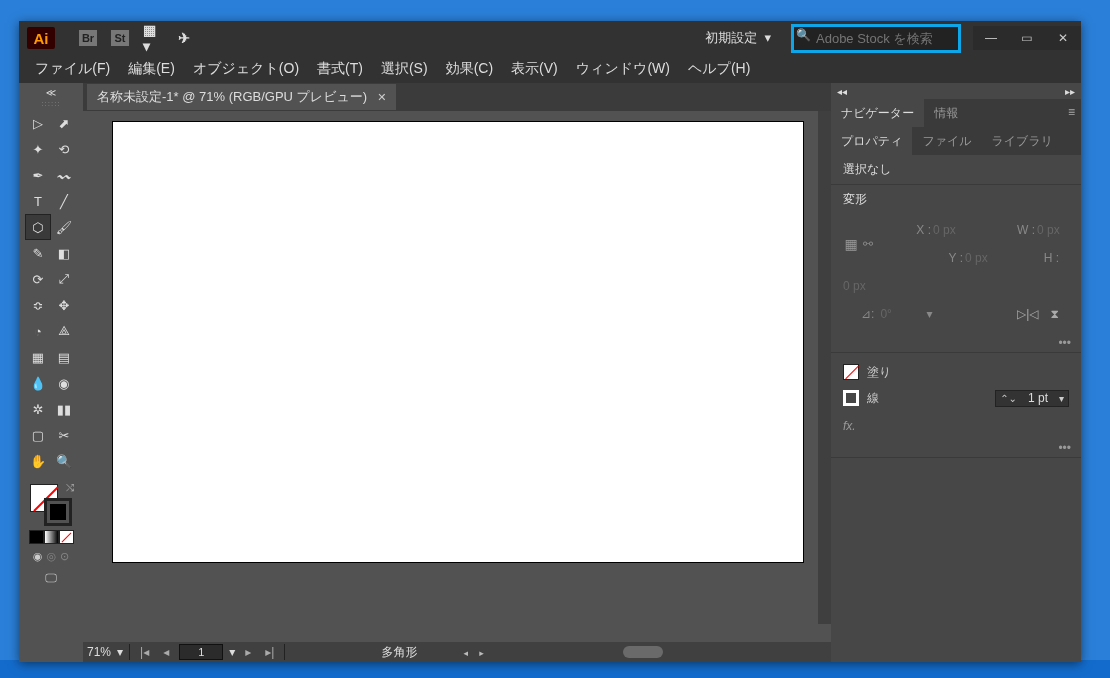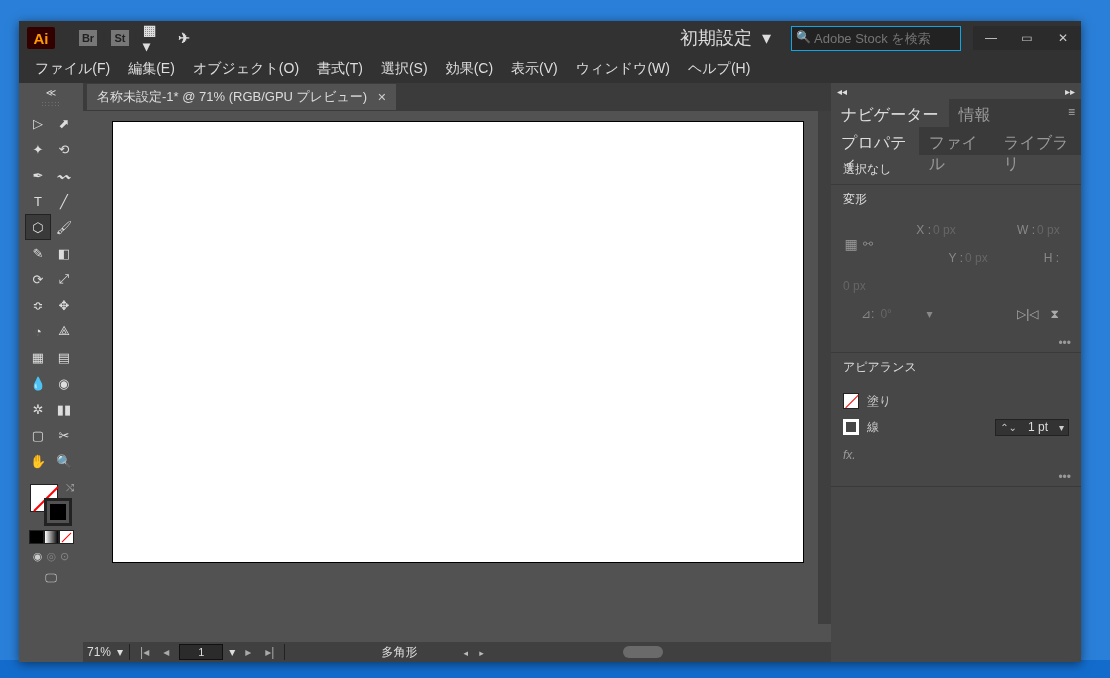--- a/index.html
+++ b/index.html
@@ -5,23 +5,23 @@
 * { box-sizing: border-box; margin: 0; padding: 0; font-family: "Segoe UI", Meiryo, sans-serif; }
 body { background: linear-gradient(to bottom, #2a7fd8 0%, #2a7fd8 660px, #136ccc 660px); width: 1110px; height: 678px; overflow: hidden; font-size: 12px; color: #ccc; }
 .app-window { position: absolute; left: 19px; top: 21px; width: 1062px; height: 641px; background: #323232; box-shadow: 0 2px 10px rgba(0,0,0,.5); display: flex; flex-direction: column; }
 .titlebar { height: 34px; display: flex; align-items: center; background: #323232; padding: 0 0 0 8px; }
 .ai-logo { background: #300; color: #ff9a00; font-weight: bold; font-size: 15px; width: 28px; height: 22px; display:flex; align-items:center; justify-content:center; border-radius:2px; margin-right: 24px; }
 .top-icons { display:flex; gap: 14px; align-items:center; }
 .top-icons span { font-size: 11px; background:#777; color:#222; width:18px; height:16px; display:flex;align-items:center;justify-content:center; font-weight:bold; }
 .top-icons .grid { background:none; color:#ddd; font-size:14px; }
 .top-icons .rocket { background:none; color:#ddd; font-size:14px; }
 .title-spacer { flex: 1; }
-.workspace-select { background:transparent; color:#ddd; font-size:18px; padding:4px 8px; margin-right:12px; }
+.workspace-select { background:transparent; color:#ddd; font-size:13px; padding:4px 8px; margin-right:12px; }
 .search-wrap { position: relative; margin-right: 12px; }
-.search { background:#222; border:1px solid #0ea5e9; color:#888; font-size:13px; padding:4px 6px 4px 22px; width: 170px; }
+.search { background:#222; border:3px solid #0ea5e9; color:#888; font-size:13px; padding:4px 6px 4px 22px; width: 170px; }
 .search-icon { position:absolute; left:5px; top:4px; color:#888; font-size:12px; }
 .win-controls { display:flex; align-items:flex-start; }
 .win-controls button { width: 36px; height: 24px; background:#2b2b2b; border:none; color:#ccc; font-size:12px; display:flex;align-items:center;justify-content:center; }
 .menubar { height: 28px; background:#323232; display:flex; align-items:center; padding: 0 0 0 8px; gap: 2px; }
 .menubar span { padding: 4px 8px; font-size: 14px; color:#ddd; }
 .body { flex:1; display:flex; background:#525252; min-height:0; }
 .toolbar-col { width: 64px; background:#525252; display:flex; flex-direction:column; align-items:center; padding-top:4px; }
 .grip { width: 40px; height: 10px; display:flex; align-items:center; justify-content:center; color:#888; letter-spacing:1px; font-size:8px; }
 .tool-grid { display:grid; grid-template-columns: 26px 26px; grid-auto-rows: 26px; gap: 0; margin-top:2px;}
 .tool { width:26px; height:26px; display:flex; align-items:center; justify-content:center; color:#ddd; font-size:13px; border:1px solid transparent; }
@@ -52,21 +52,21 @@
 .status-bar .page-field{background:#2b2b2b;border:1px solid #111;width:44px;text-align:center;font-size:11px;color:#ddd;padding:1px;}
 .status-bar .v-div{width:1px;height:16px;background:#222;}
 .status-bar .tool-name{margin-left:90px;}
 .status-bar .scroll-track{flex:1;position:relative;height:14px;margin-left:40px;}
 .scroll-arrow{font-size:9px;color:#bbb;}
 .scroll-thumb{position:absolute;left:160px;top:1px;width:40px;height:12px;background:#6a6a6a;border-radius:6px;}
 .scrollbar-v{width:13px;background:#3f3f3f;}
 .right-col { width:250px; background:#474747; display:flex; flex-direction:column; font-size:12px;}
 .panel-expand{height:16px;display:flex;justify-content:space-between;color:#ddd;font-size:10px;align-items:center;padding:0 6px;}
 .panel-tabs{display:flex;background:#3a3a3a;height:28px;align-items:stretch;}
-.panel-tabs .tab{padding:6px 10px;color:#999;font-size:16px;}
+.panel-tabs .tab{padding:6px 10px;color:#999;font-size:12px;}
 .panel-tabs .tab.active{background:#474747;color:#ddd;}
 .panel-tabs .menu{margin-left:auto;padding:6px;color:#aaa;}
 .section-title{padding:6px 12px;color:#ddd;}
 .transform-sec{padding:4px 12px 8px;display:grid;grid-template-columns:16px 14px 54px 30px 14px 54px 22px;grid-auto-rows:24px;gap:4px 2px;align-items:center;}
 .transform-sec .ref-box{grid-row:1/3;display:flex;align-items:center;justify-content:center;color:#999;font-size:14px;}
 .transform-sec .lbl{color:#888;text-align:right;font-size:12px;}
 .transform-sec .val{background:transparent;color:#666;border:none;width:48px;font-size:12px;}
 .transform-sec .linkcol{grid-row:1/3;display:flex;align-items:center;justify-content:center;color:#888;}
 .angle-row{grid-column:1/8;display:flex;align-items:center;gap:6px;padding-left:18px;}
 .divider{height:1px;background:#3a3a3a;margin:0;}
@@ -252,21 +252,20 @@
           <input class="val" disabled="" style="width: 40px;" value="0°">
           <span style="color:#888">▾</span>
           <span style="flex:1"></span>
           <span style="color:#aaa">▷|◁</span>
           <span style="color:#aaa;margin-left:6px">⧗</span>
         </div>
       </div>
       <div class="panel-more">•••</div>
       <div class="divider"></div>
 
-      <div class="section-title">アピアランス</div>
       <div class="appearance-sec">
         <div class="appearance-row">
           <div class="sw sw-none"></div>
           <span>塗り</span>
         </div>
         <div class="appearance-row">
           <div class="sw sw-stroke"></div>
           <span>線</span>
           <span style="flex:1"></span>
           <div class="stroke-input">

